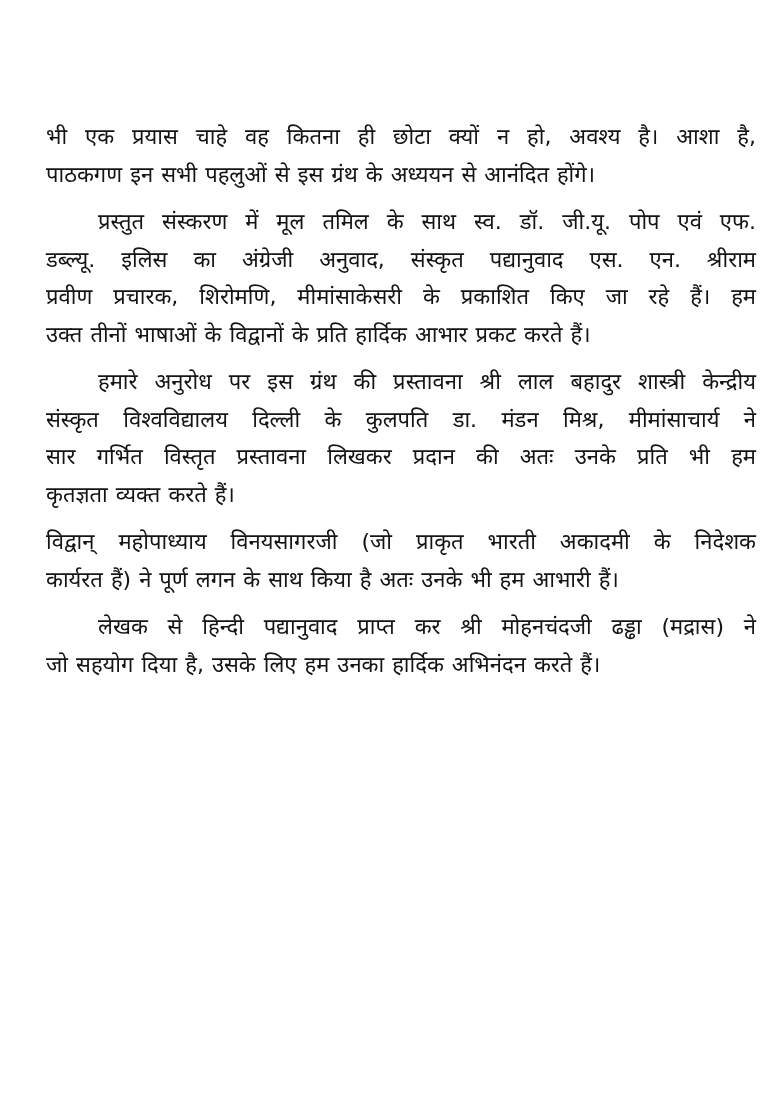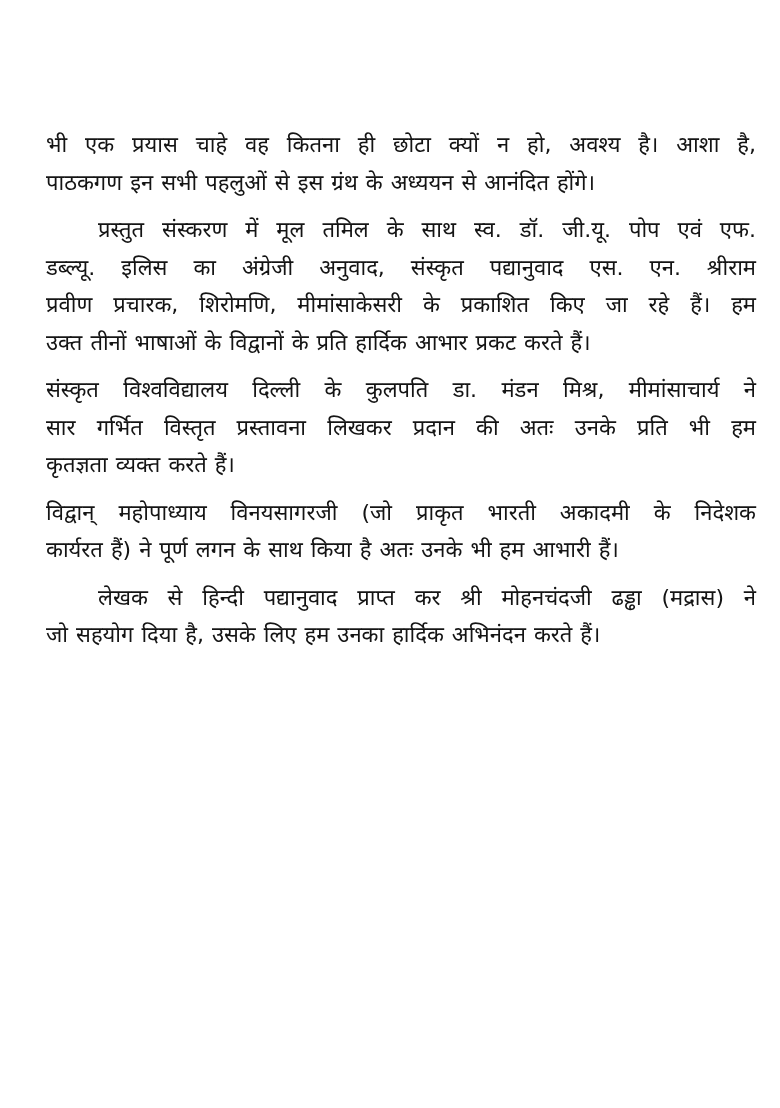--- a/index.html
+++ b/index.html
@@ -11,21 +11,21 @@
       width: 780px;
       height: 1108px;
       position: relative;
       overflow: hidden;
       color: #141414;
       font-family: "DejaVu Sans", "Liberation Sans", sans-serif;
     }
     .page {
       position: absolute;
       left: 46px;
-      top: 126px;
+      top: 118px;
       width: 710px;
     }
     .para {
       margin: 0 0 10px 0;
       font-size: 22px;
       line-height: 37.5px;
       text-align: justify;
       text-align-last: left;
       word-spacing: 1px;
     }
@@ -52,20 +52,21 @@
   </p>
 
   <p class="para indent">
     <span class="line">प्रस्तुत संस्करण में मूल तमिल के साथ स्व. डॉ. जी.यू. पोप एवं एफ.</span>
     <span class="line" style="text-indent:0">डब्ल्यू. इलिस का अंग्रेजी अनुवाद, संस्कृत पद्यानुवाद एस. एन. श्रीराम</span>
     <span class="line" style="text-indent:0">प्रवीण प्रचारक, शिरोमणि, मीमांसाकेसरी के प्रकाशित किए जा रहे हैं। हम</span>
     <span class="line last" style="text-indent:0">उक्त तीनों भाषाओं के विद्वानों के प्रति हार्दिक आभार प्रकट करते हैं।</span>
   </p>
 
   <p class="para indent">
+    <span class="line">हमारे अनुरोध पर इस ग्रंथ की प्रस्तावना श्री लाल बहादुर शास्त्री केन्द्रीय</span>
     <span class="line" style="text-indent:0">संस्कृत विश्वविद्यालय दिल्ली के कुलपति डा. मंडन मिश्र, मीमांसाचार्य ने</span>
     <span class="line" style="text-indent:0">सार गर्भित विस्तृत प्रस्तावना लिखकर प्रदान की अतः उनके प्रति भी हम</span>
     <span class="line last" style="text-indent:0">कृतज्ञता व्यक्त करते हैं।</span>
   </p>
 
   <p class="para indent">
     <span class="line" style="text-indent:0">विद्वान् महोपाध्याय विनयसागरजी (जो प्राकृत भारती अकादमी के निदेशक</span>
     <span class="line last" style="text-indent:0">कार्यरत हैं) ने पूर्ण लगन के साथ किया है अतः उनके भी हम आभारी हैं।</span>
   </p>
 

